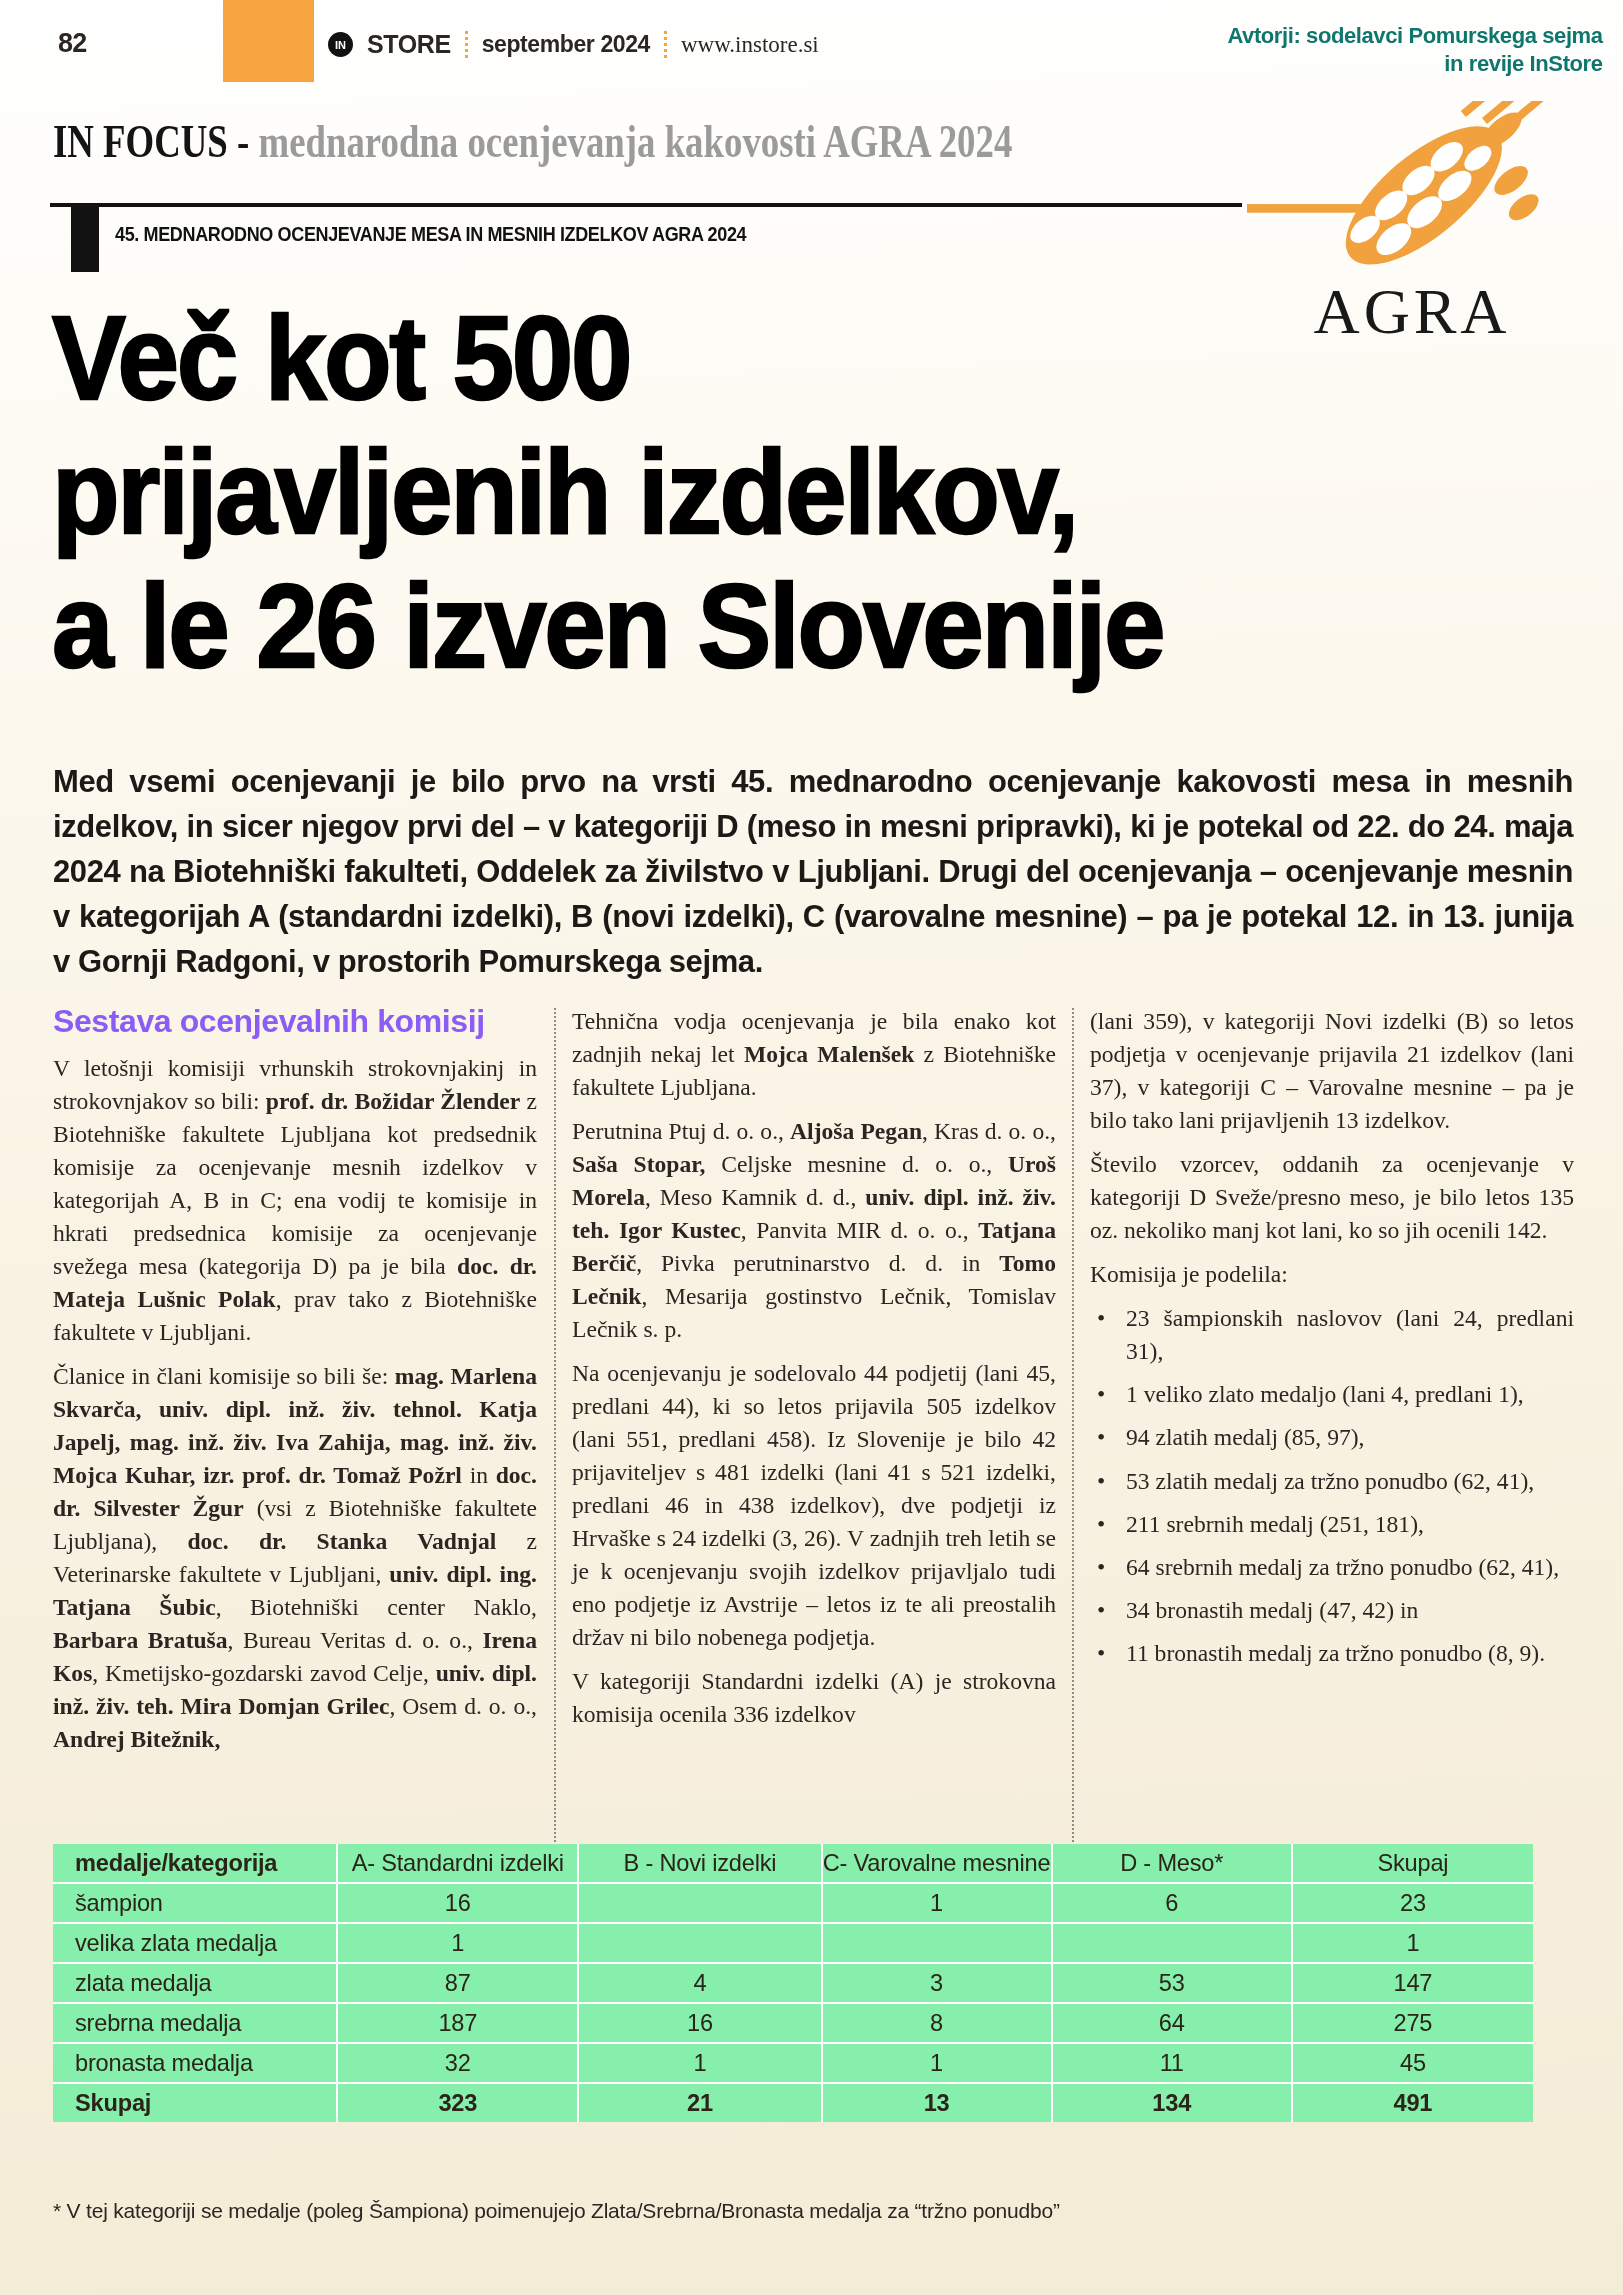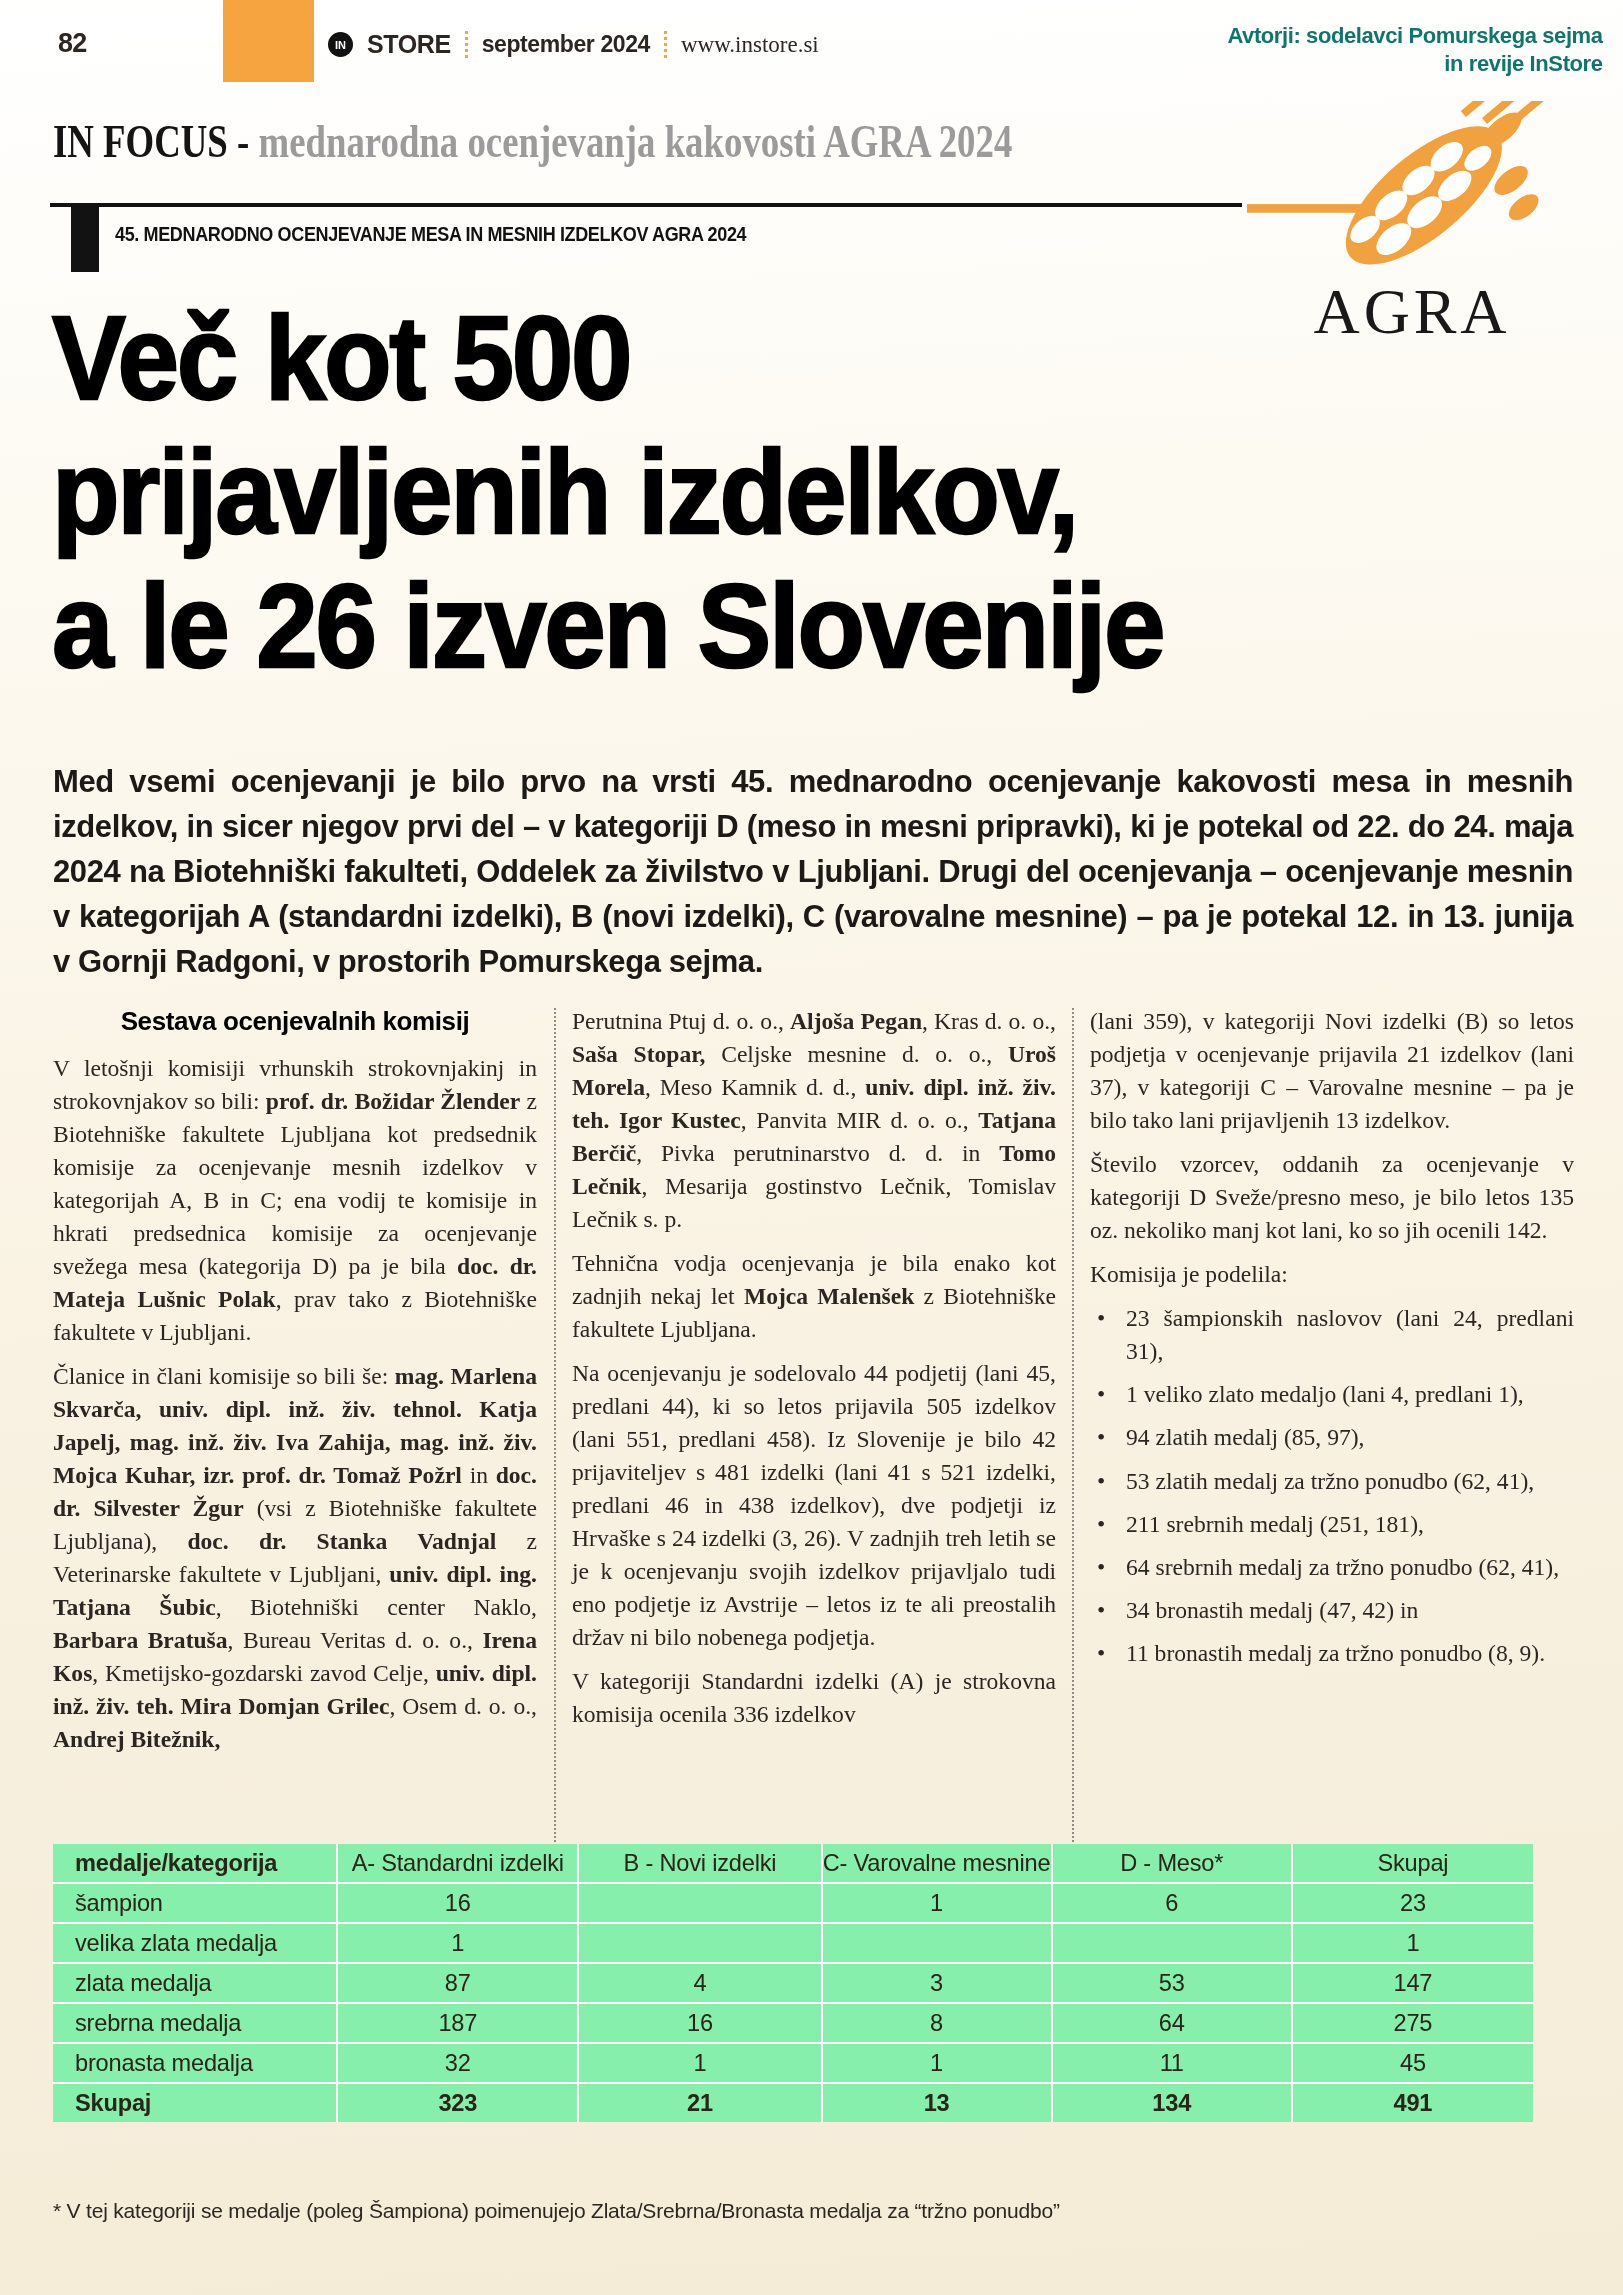--- a/index.html
+++ b/index.html
@@ -48,22 +48,22 @@
   
   .lead{left:53px;top:759px;width:1520px;font-size:31px;line-height:45px;font-weight:bold;
         letter-spacing:-0.4px;text-align:justify;color:#1c1916;}
 
   
   .col{top:1005px;width:484px;font-size:23.6px;line-height:33px;text-align:justify;}
   .col p{margin:0 0 11px 0;}
   .col1{left:53px;} .col2{left:572px;} .col3{left:1090px;}
   .colrule{top:1008px;width:0;height:834px;border-left:2.4px dotted #8f8b84;}
   .crule1{left:554px;} .crule2{left:1072px;}
-  .colhead{font-family:"Liberation Sans",sans-serif;font-size:26px;font-weight:bold;
-           letter-spacing:-0.4px;color:#000000;margin:0 0 14px 0;text-align:center;}
+  .colhead{font-family:"Liberation Sans",sans-serif;font-size:32px;font-weight:bold;
+           letter-spacing:-0.4px;color:#8b5cf6;margin:0 0 14px 0;text-align:left;}
   .colhead.mid{margin-top:20.4px;}
   ul.medals{list-style:none;margin:4.7px 0 0 0;padding:0;}
   ul.medals li{position:relative;padding-left:36px;margin-bottom:10.2px;}
   ul.medals li::before{content:"•";position:absolute;left:7px;top:0;}
 
   
   .tblwrap{left:53px;top:1844px;width:1480px;}
   .tbltitle{background:#f1a13e;height:68px;line-height:68px;border-bottom:2.4px solid #fff;
             color:#fff;font-size:35px;font-weight:bold;letter-spacing:-0.4px;padding-left:27px;
             font-family:"Liberation Sans",sans-serif;}
@@ -147,22 +147,22 @@
   <p class="abs lead sans" style="margin:0;">Med vsemi ocenjevanji je bilo prvo na vrsti 45. mednarodno ocenjevanje kakovosti mesa in mesnih izdelkov, in sicer njegov prvi del – v kategoriji D (meso in mesni pripravki), ki je potekal od 22. do 24. maja 2024 na Biotehniški fakulteti, Oddelek za živilstvo v Ljubljani. Drugi del ocenjevanja – ocenjevanje mesnin v kategorijah A (standardni izdelki), B (novi izdelki), C (varovalne mesnine) – pa je potekal 12. in 13. junija v Gornji Radgoni, v prostorih Pomurskega sejma.</p>
 
   <div class="abs col col1">
     <h2 class="colhead sans">Sestava ocenjevalnih komisij</h2>
     <p>V letošnji komisiji vrhunskih strokovnjakinj in strokovnjakov so bili: <b>prof. dr. Božidar Žlender</b> z Biotehniške fakultete Ljubljana kot predsednik komisije za ocenjevanje mesnih izdelkov v kategorijah A, B in C; ena vodij te komisije in hkrati predsednica komisije za ocenjevanje svežega mesa (kategorija D) pa je bila <b>doc. dr. Mateja Lušnic Polak</b>, prav tako z Biotehniške fakultete v Ljubljani.</p>
     <p>Članice in člani komisije so bili še: <b>mag. Marlena Skvarča, univ. dipl. inž. živ. tehnol. Katja Japelj, mag. inž. živ. Iva Zahija, mag. inž. živ. Mojca Kuhar, izr. prof. dr. Tomaž Požrl</b> in <b>doc. dr. Silvester Žgur</b> (vsi z Biotehniške fakultete Ljubljana), <b>doc. dr. Stanka Vadnjal</b> z Veterinarske fakultete v Ljubljani, <b>univ. dipl. ing. Tatjana Šubic</b>, Biotehniški center Naklo, <b>Barbara Bratuša</b>, Bureau Veritas d. o. o., <b>Irena Kos</b>, Kmetijsko-gozdarski zavod Celje, <b>univ. dipl. inž. živ. teh. Mira Domjan Grilec</b>, Osem d. o. o., <b>Andrej Bitežnik,</b></p>
   </div>
   <div class="abs colrule crule1"></div>
 
   <div class="abs col col2">
+    <p>Tehnična vodja ocenjevanja je bila enako kot zadnjih nekaj let <b>Mojca Malenšek</b> z Biotehniške fakultete Ljubljana.</p>
     <p>Perutnina Ptuj d. o. o., <b>Aljoša Pegan</b>, Kras d. o. o., <b>Saša Stopar,</b> Celjske mesnine d. o. o., <b>Uroš Morela</b>, Meso Kamnik d. d., <b>univ. dipl. inž. živ. teh. Igor Kustec</b>, Panvita MIR d. o. o., <b>Tatjana Berčič</b>, Pivka perutninarstvo d. d. in <b>Tomo Lečnik</b>, Mesarija gostinstvo Lečnik, Tomislav Lečnik s. p.</p>
-    <p>Tehnična vodja ocenjevanja je bila enako kot zadnjih nekaj let <b>Mojca Malenšek</b> z Biotehniške fakultete Ljubljana.</p>
     <p>Na ocenjevanju je sodelovalo 44 podjetij (lani 45, predlani 44), ki so letos prijavila 505 izdelkov (lani 551, predlani 458). Iz Slovenije je bilo 42 prijaviteljev s 481 izdelki (lani 41 s 521 izdelki, predlani 46 in 438 izdelkov), dve podjetji iz Hrvaške s 24 izdelki (3, 26). V zadnjih treh letih se je k ocenjevanju svojih izdelkov prijavljalo tudi eno podjetje iz Avstrije – letos iz te ali preostalih držav ni bilo nobenega podjetja.</p>
     <p>V kategoriji Standardni izdelki (A) je strokovna komisija ocenila 336 izdelkov</p>
   </div>
   <div class="abs colrule crule2"></div>
 
   <div class="abs col col3">
     <p>(lani 359), v kategoriji Novi izdelki (B) so letos podjetja v ocenjevanje prijavila 21 izdelkov (lani 37), v kategoriji C – Varovalne mesnine – pa je bilo tako lani prijavljenih 13 izdelkov.</p>
     <p>Število vzorcev, oddanih za ocenjevanje v kategoriji D Sveže/presno meso, je bilo letos 135 oz. nekoliko manj kot lani, ko so jih ocenili 142.</p>
     <p>Komisija je podelila:</p>
     <ul class="medals">

